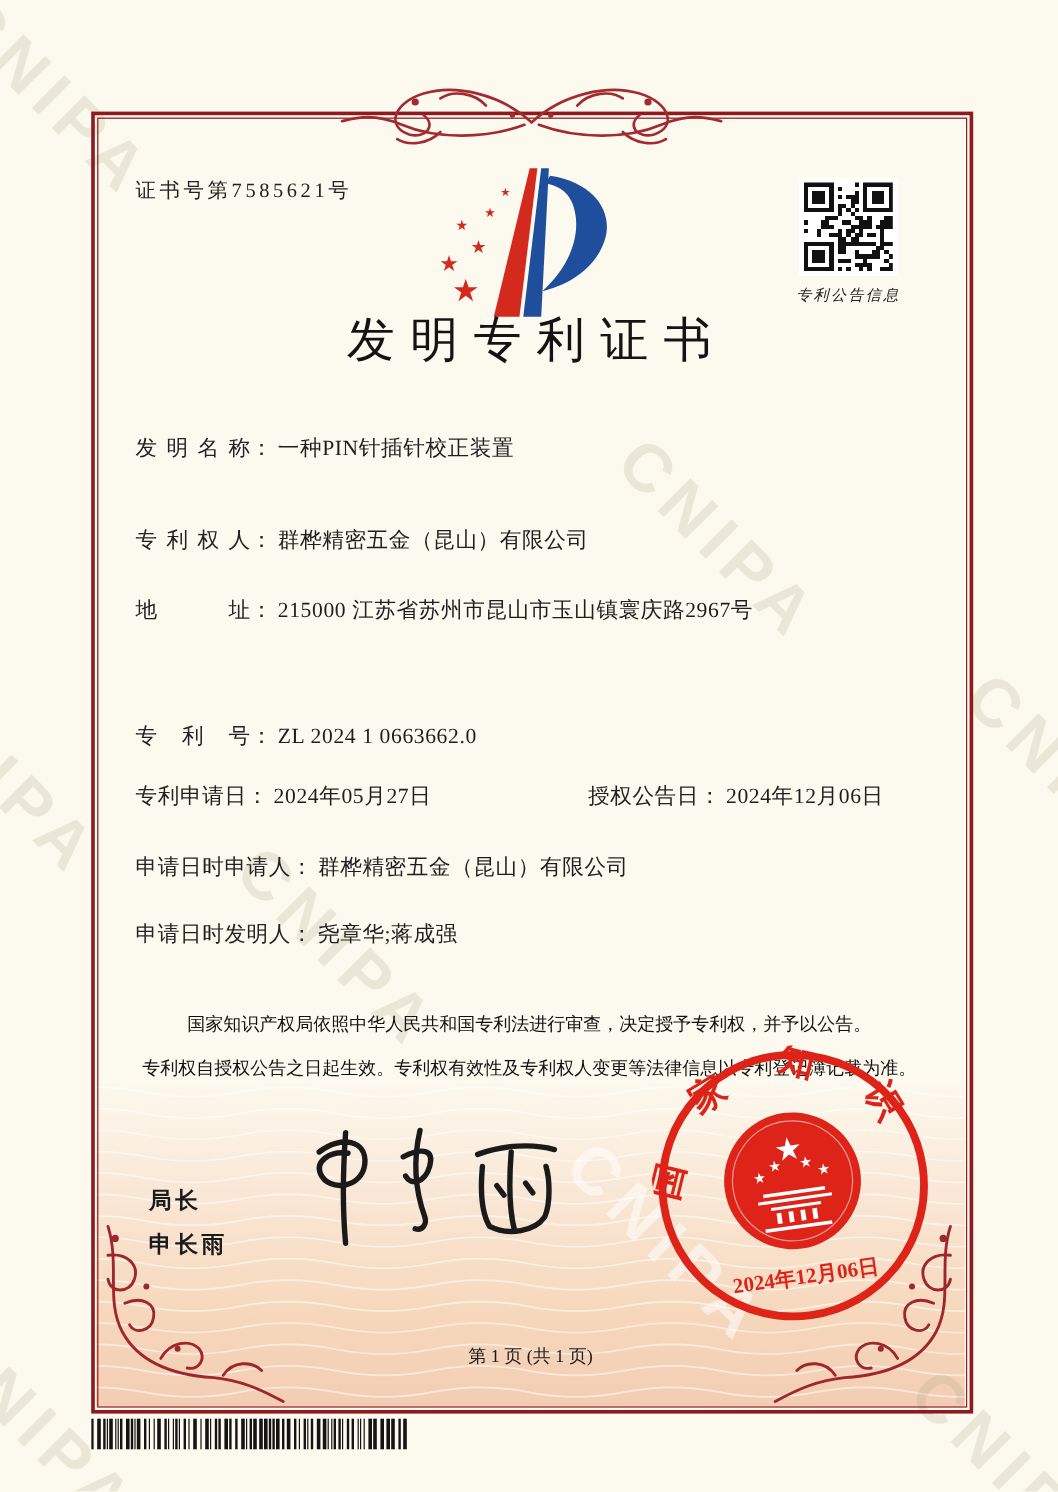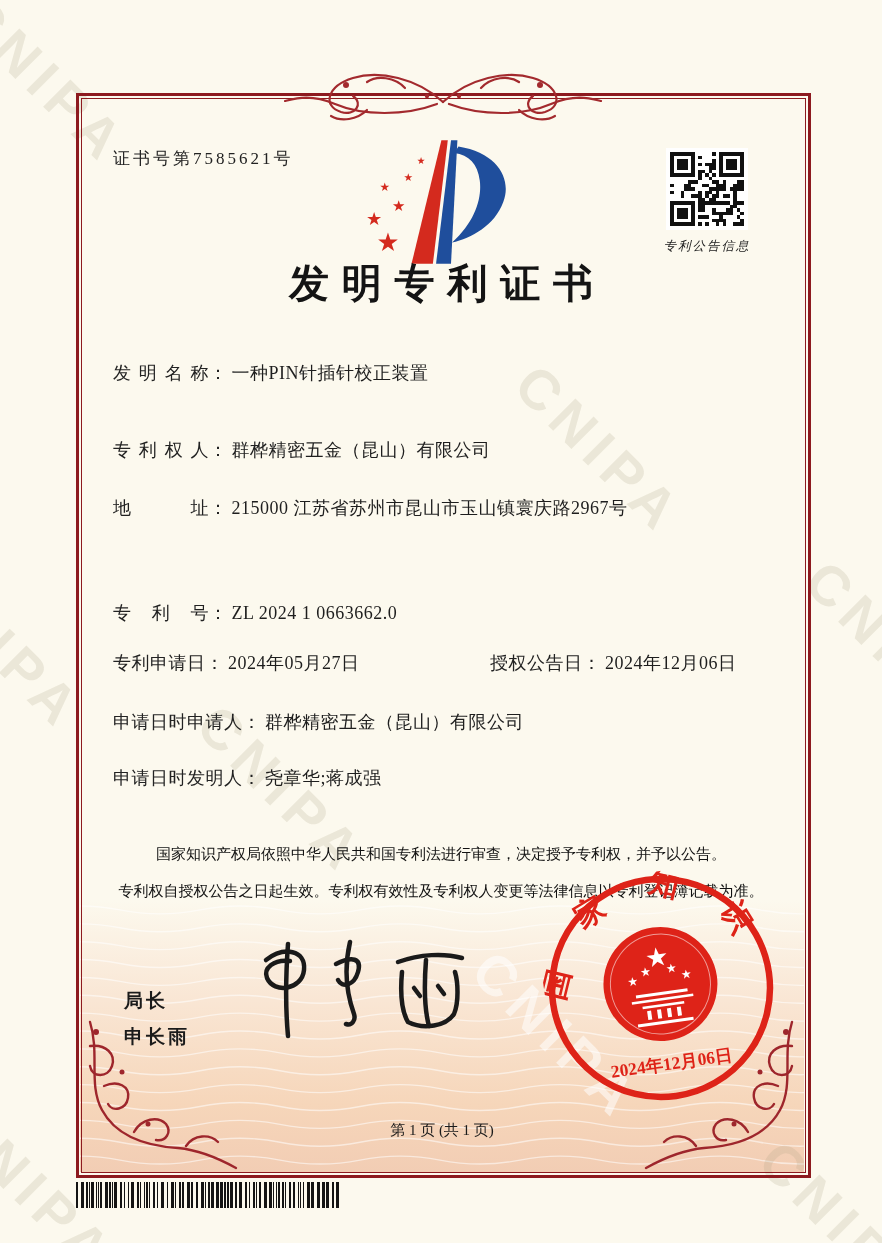--- a/index.html
+++ b/index.html
@@ -24,21 +24,21 @@
   .orn{position:absolute;z-index:6;pointer-events:none;}
 
   
   .cert-no{position:absolute;left:113px;top:147px;font-size:17px;letter-spacing:3px;z-index:3;}
   .logo{position:absolute;left:360px;top:138px;width:150px;height:128px;z-index:3;}
   .qr-wrap{position:absolute;left:670px;top:152px;width:74px;z-index:3;}
   .qr-wrap svg{width:74px;height:74px;background:#fff;box-shadow:0 0 0 4px #fff;}
   .qr-cap{position:absolute;left:647px;top:238px;width:120px;text-align:center;
           font-size:12.5px;letter-spacing:2px;z-index:3;font-style:italic;}
   .title{position:absolute;left:0;right:0;top:256px;text-align:center;font-size:40px;
-         font-weight:700;letter-spacing:.32em;text-indent:.32em;color:#141414;z-index:3;}
+         font-weight:400;letter-spacing:.32em;text-indent:.32em;color:#141414;z-index:3;}
 
   
   .frow{position:absolute;left:113px;width:660px;font-size:18px;z-index:3;letter-spacing:.5px;}
   .flabel{display:inline-block;vertical-align:top;}
   .flabel.jl{width:96px;text-align:justify;text-align-last:justify;}
   .colon{display:inline-block;}
   .fvalue{display:inline-block;margin-left:4px;color:#1e1e1e;}
   .fgroup2{position:absolute;left:377px;top:0;white-space:nowrap;}
 
   

